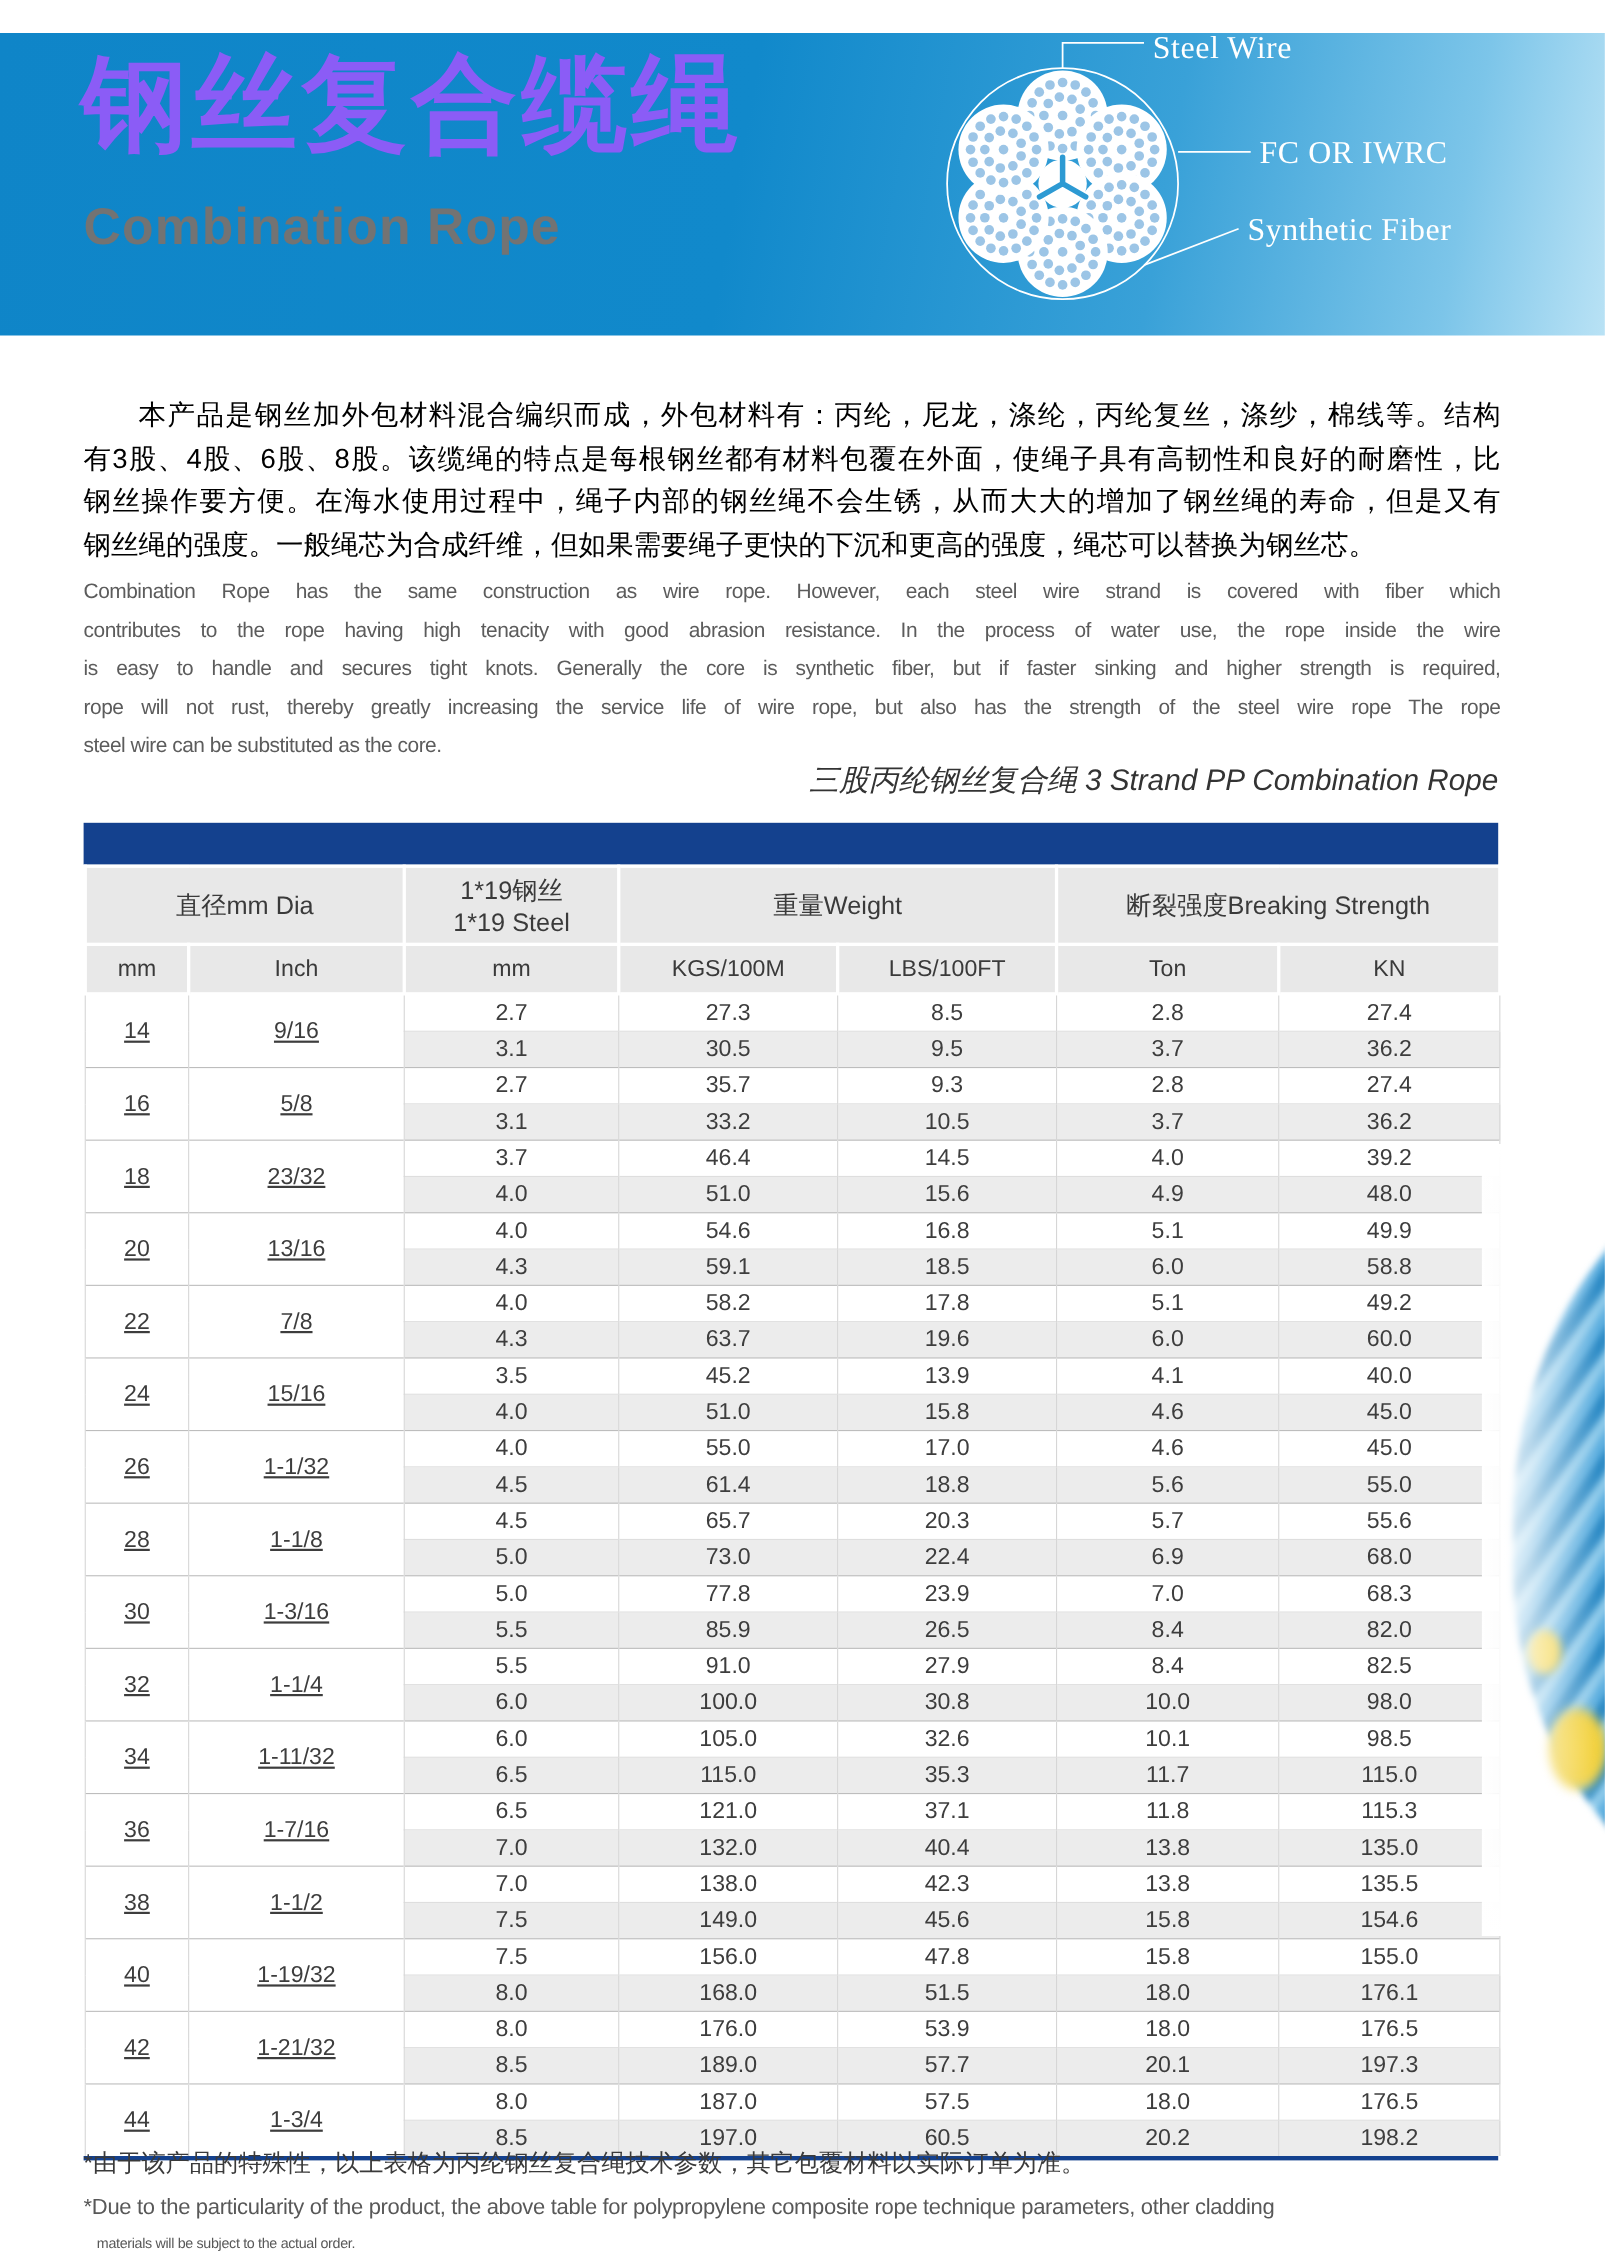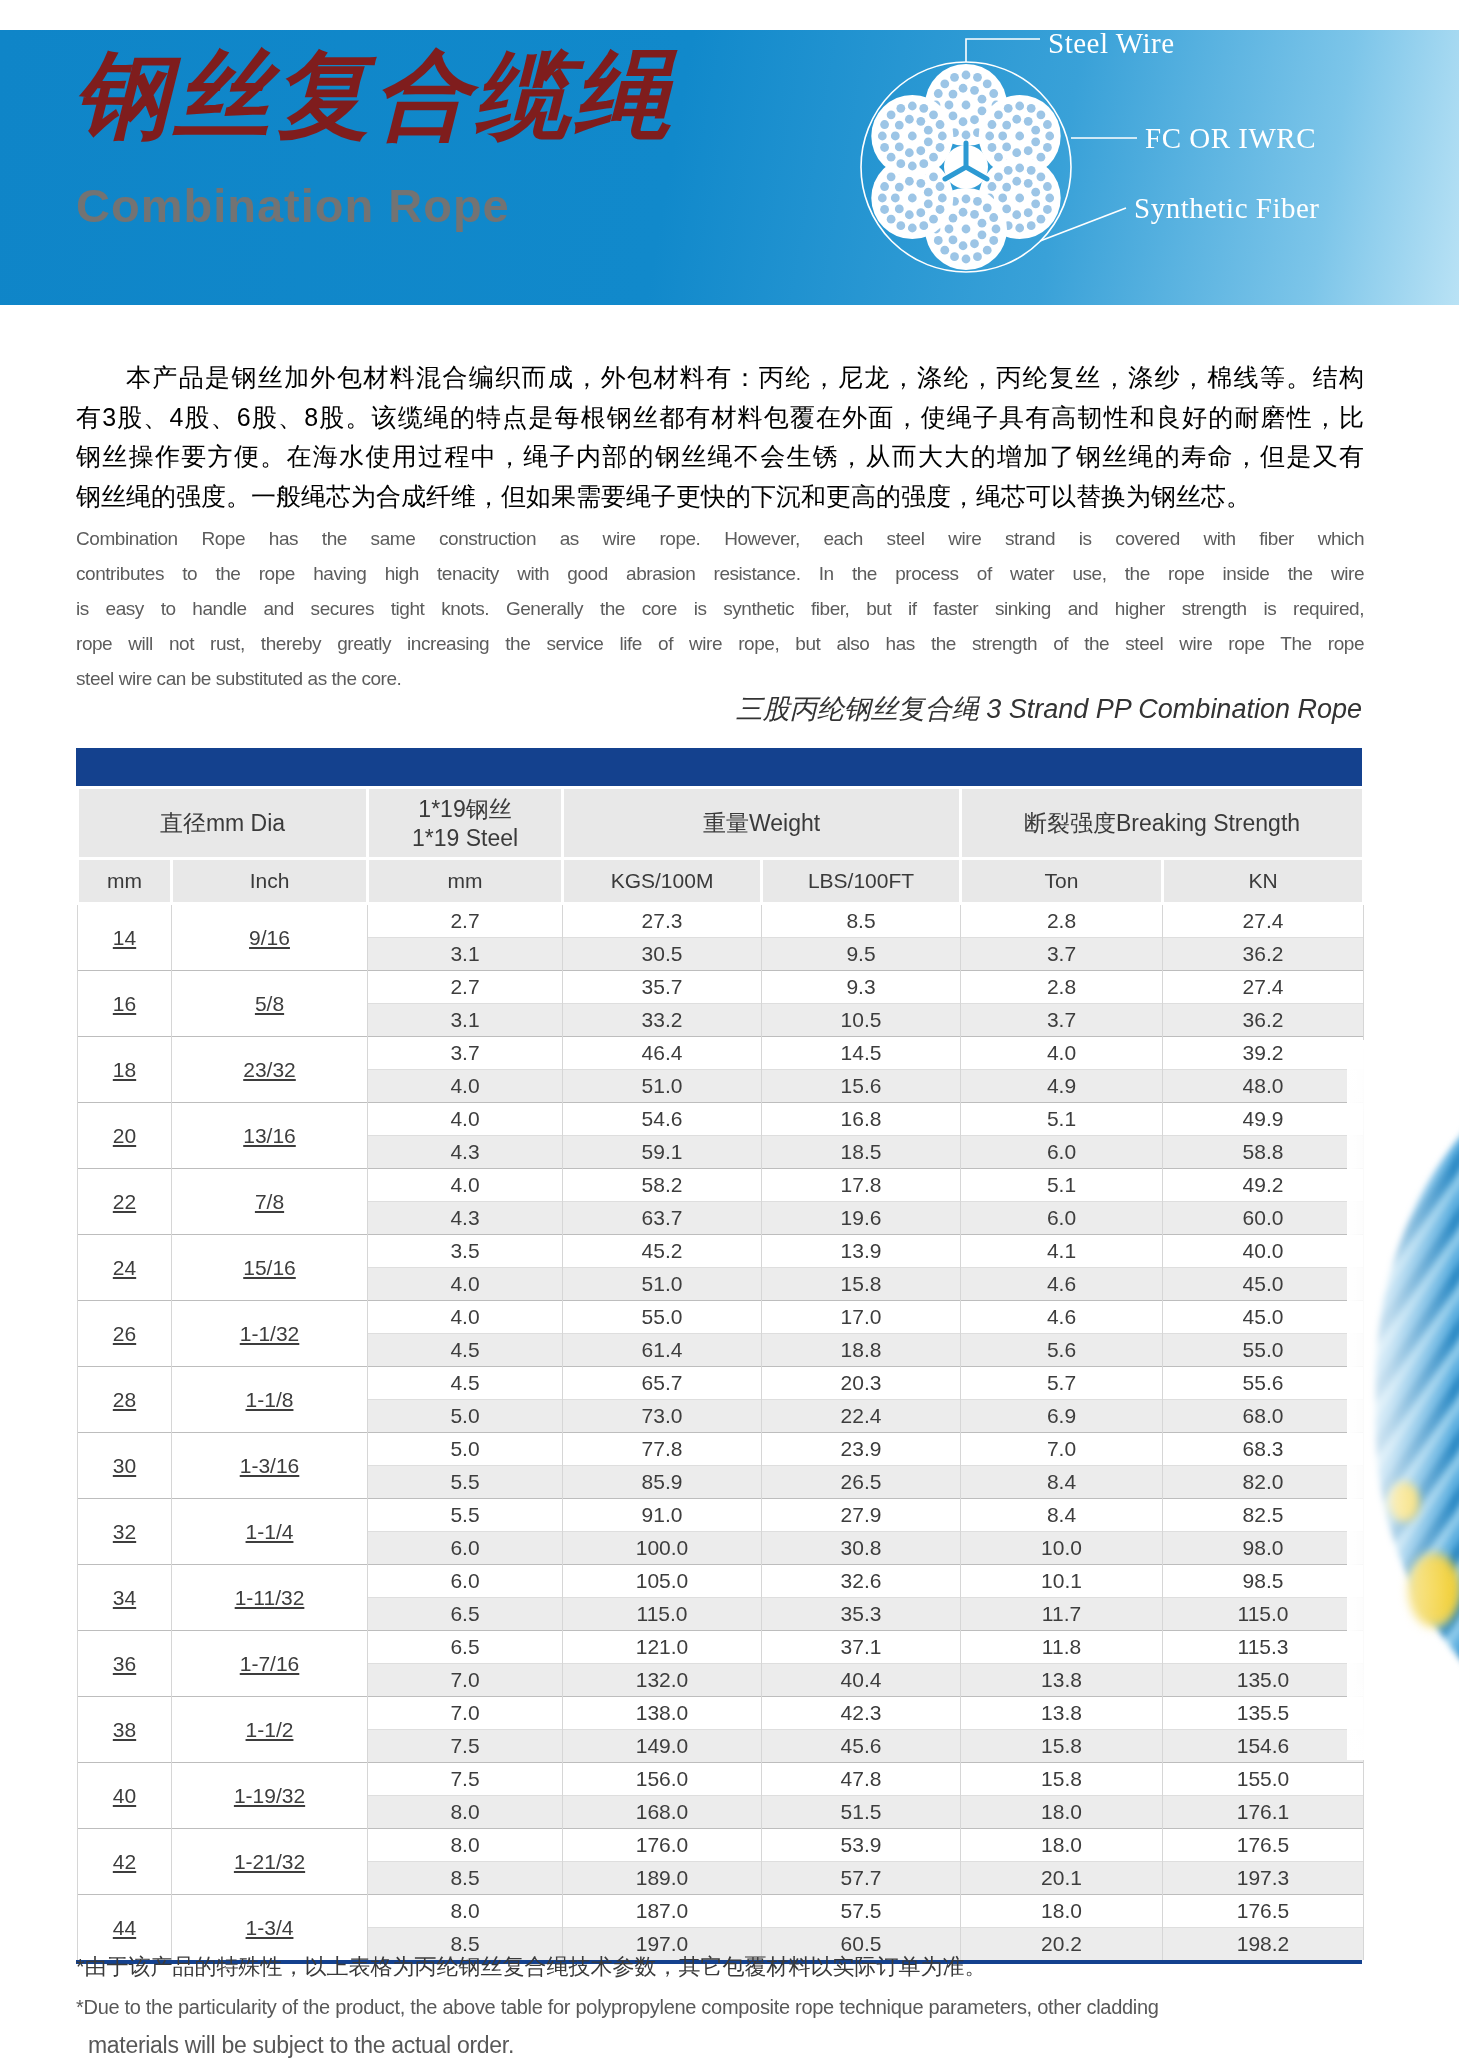--- a/index.html
+++ b/index.html
@@ -9,21 +9,21 @@
     font-family:"Liberation Sans","DejaVu Sans",sans-serif;
     -webkit-font-smoothing:antialiased;
   }
   
   .band{
     position:absolute;left:0;top:30px;width:1459px;height:275px;
     background:linear-gradient(100deg,#0f85c8 0%,#1189cb 46%,#39a1d8 72%,#7cc5e9 90%,#b9e2f5 100%);
   }
   .title-zh{
     position:absolute;left:74px;top:42px;
-    font-size:96px;font-weight:700;color:#7f1d1d;letter-spacing:4px;line-height:1.1;font-style:italic;
+    font-size:96px;font-weight:700;color:#8b5cf6;letter-spacing:4px;line-height:1.1;
   }
   .title-en{
     position:absolute;left:76px;top:178px;
     font-size:47px;font-weight:700;color:#737373;letter-spacing:1px;
   }
   .diagram-svg{position:absolute;left:0;top:30px;}
   .diagram-svg text{
     font-family:"Liberation Serif","DejaVu Serif",serif;
     font-size:29px;fill:#ffffff;letter-spacing:.5px;
   }
@@ -63,21 +63,21 @@
   table.spec td{
     border-left:1px solid #d6d6d6;border-right:1px solid #d6d6d6;
     text-align:center;vertical-align:middle;height:32px;padding:0;
   }
   tr.sub-a td{border-top:1px solid #bdbdbd;background:#ffffff;}
   tr.sub-b td{border-top:1px solid #dedede;background:#ececec;}
   td.c-dia{background:#ffffff !important;text-decoration:underline;}
   
   .note-zh{position:absolute;left:76px;top:1952px;font-size:22px;color:#3a3a3a;}
   .note-en1{position:absolute;left:76px;top:1996px;font-size:20px;color:#585858;letter-spacing:-0.3px;}
-  .note-en2{position:absolute;left:88px;top:2032px;font-size:23px;color:#585858;letter-spacing:-0.3px;}
+  .note-en2{position:absolute;left:88px;top:2032px;font-size:13px;color:#585858;letter-spacing:-0.3px;}
   
   .rope-photo{position:absolute;right:0;top:1040px;width:112px;height:720px;overflow:hidden;}
   .rope-blob{
     position:absolute;left:28px;top:-10px;width:300px;height:730px;
     border-radius:340px 0 0 340px / 400px 0 0 380px;
     background:repeating-linear-gradient(125deg,#5fb0e0 0 10px,#2f8cc6 10px 22px,#8cc9ea 22px 32px);
     filter:blur(3px);
   }
   .rope-yellow{position:absolute;border-radius:50%;filter:blur(4px);background:radial-gradient(ellipse at center,#f5d33c 0%,#f0cf3a 55%,rgba(240,207,58,0) 75%);}
   .y1{left:58px;top:510px;width:58px;height:80px;}

